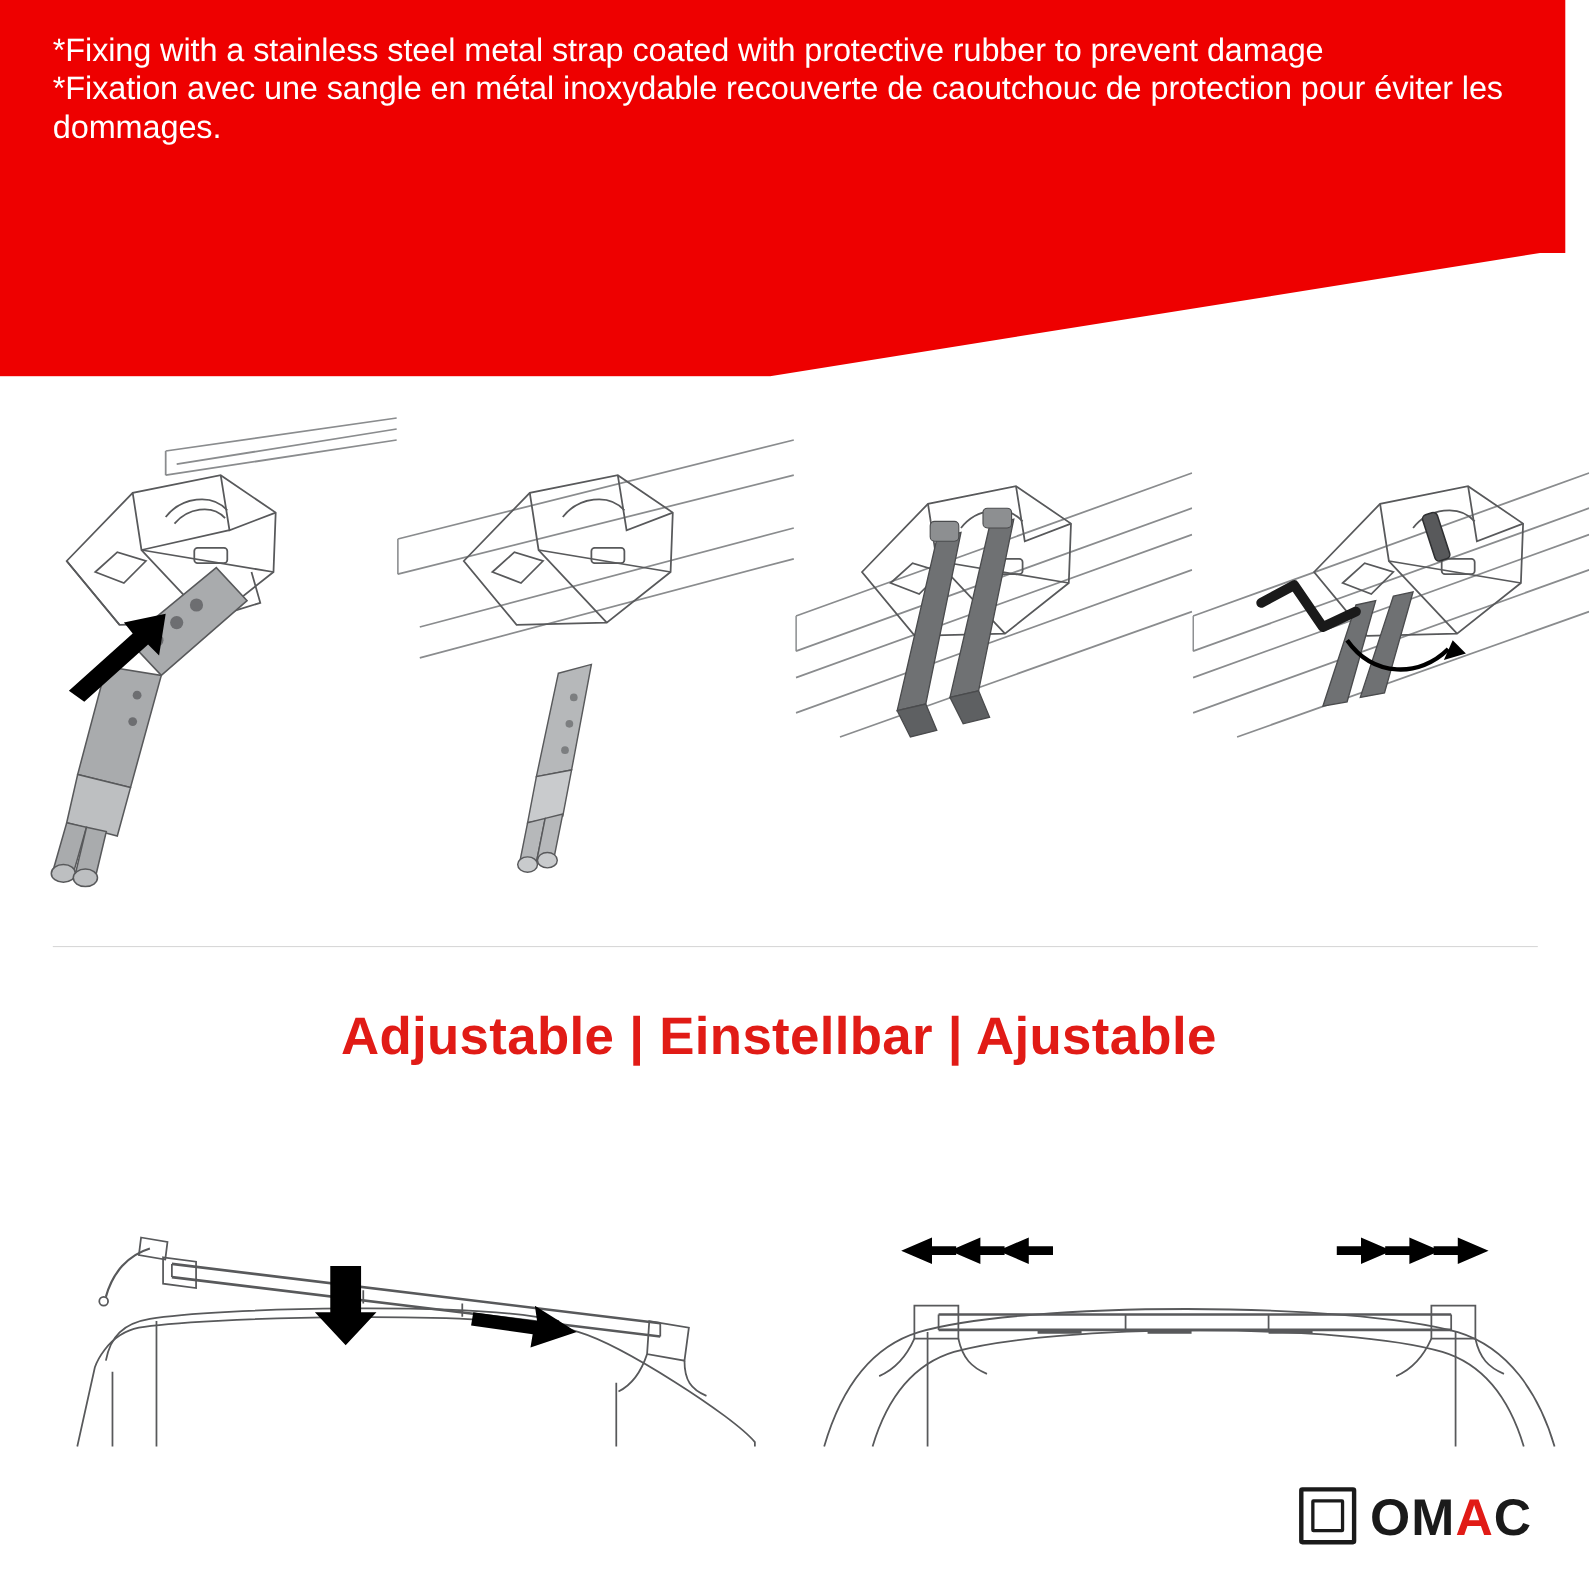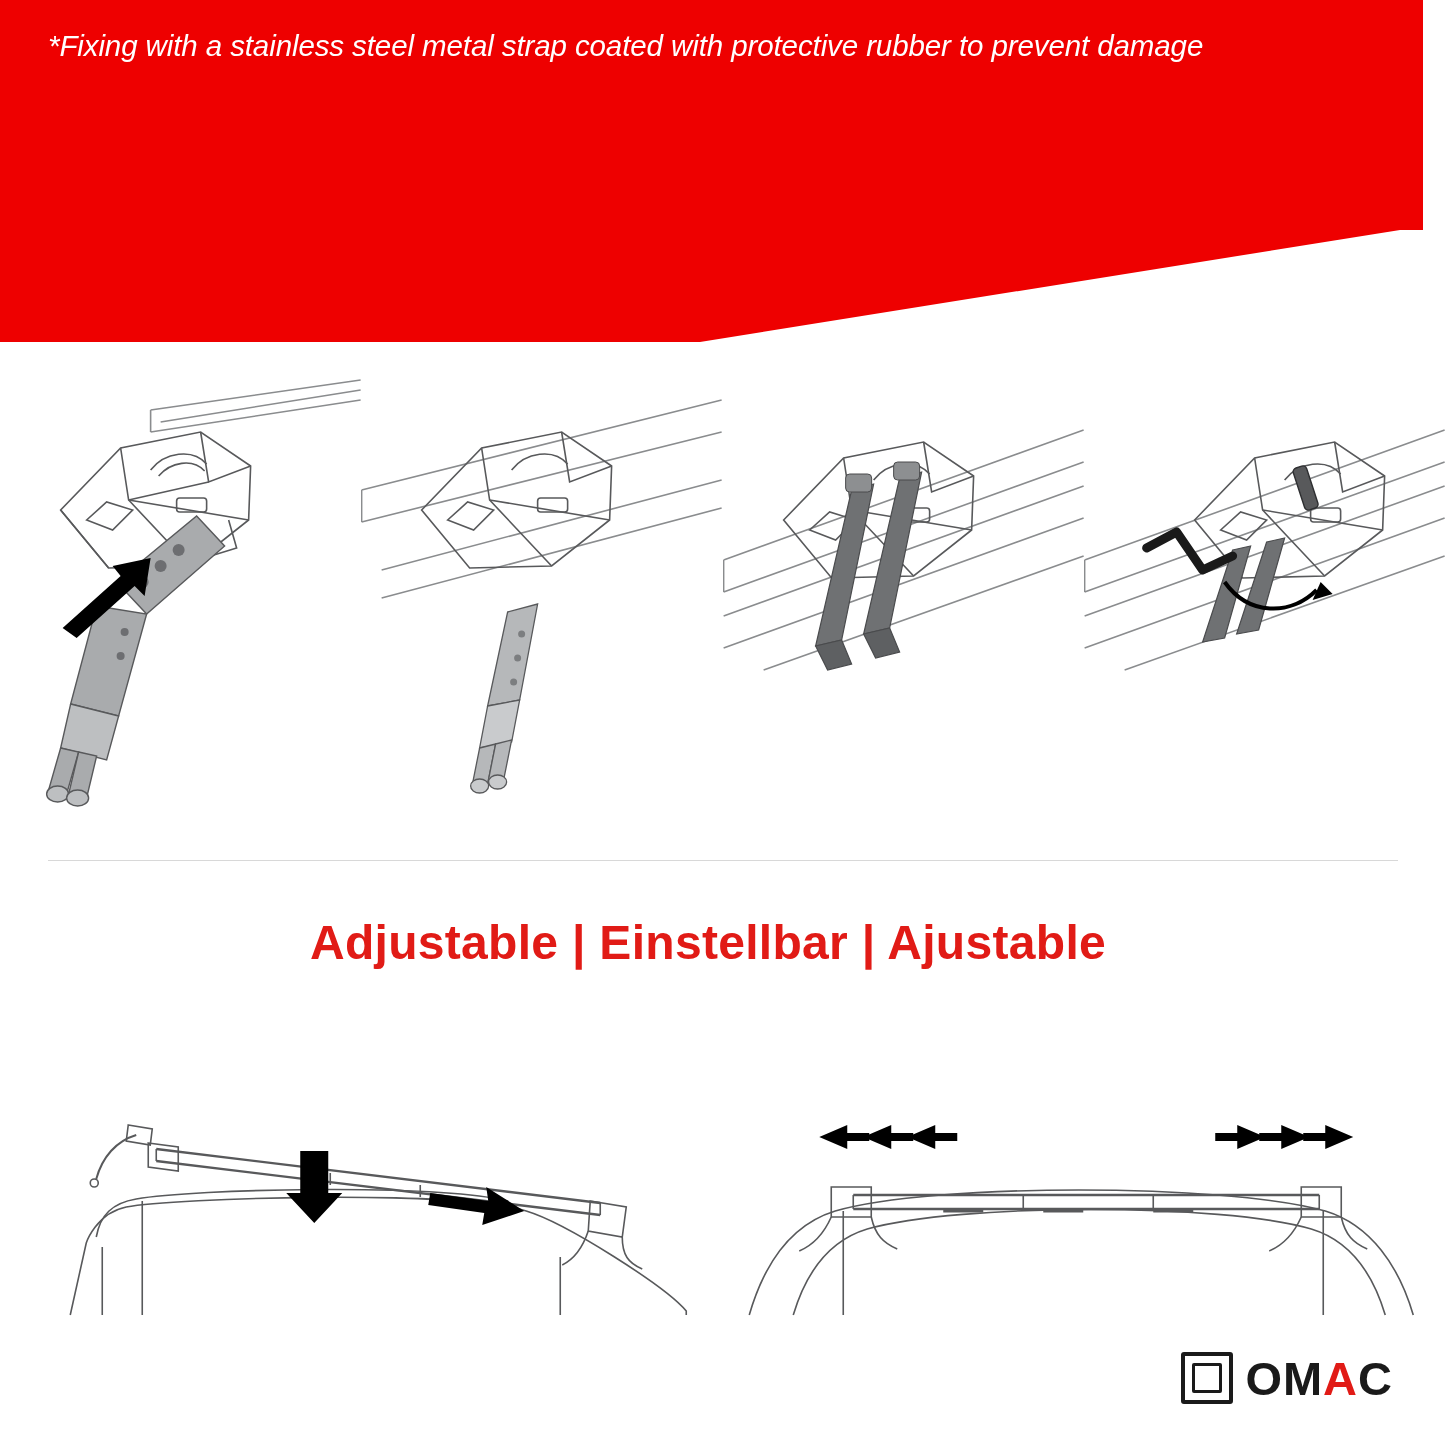--- a/index.html
+++ b/index.html
@@ -50,21 +50,20 @@
     top: 28px;
     width: 1370px;
     color: #ffffff;
     font-size: 29.5px;
     line-height: 35px;
     font-family: "Liberation Sans", sans-serif;
     letter-spacing: -0.1px;
   }
   .banner-text p {
     margin: 0;
-    font-style: italic;
   }
 
   
   .steps {
     position: absolute;
     left: 0;
     top: 370px;
     width: 1445px;
     height: 440px;
     display: flex;
@@ -165,20 +164,21 @@
 </head>
 <body>
 
 <div class="page">
 
   <div class="banner"></div>
   <div class="banner-tail"></div>
 
   <div class="banner-text">
     <p>*Fixing with a stainless steel metal strap coated with protective rubber to prevent damage</p>
+    <p>*Fixation avec une sangle en métal inoxydable recouverte de caoutchouc de protection pour éviter les dommages.</p>
   </div>
 
   <div class="steps">
 
     <div class="step">
       <svg viewBox="0 0 360 440">
         <g fill="none" stroke="#58595b" stroke-width="1.6">
 
           <path d="M150 40 L360 10 M150 62 L360 30 M150 40 L150 62 M160 52 L360 20" stroke="#8a8c8e"></path>
 

